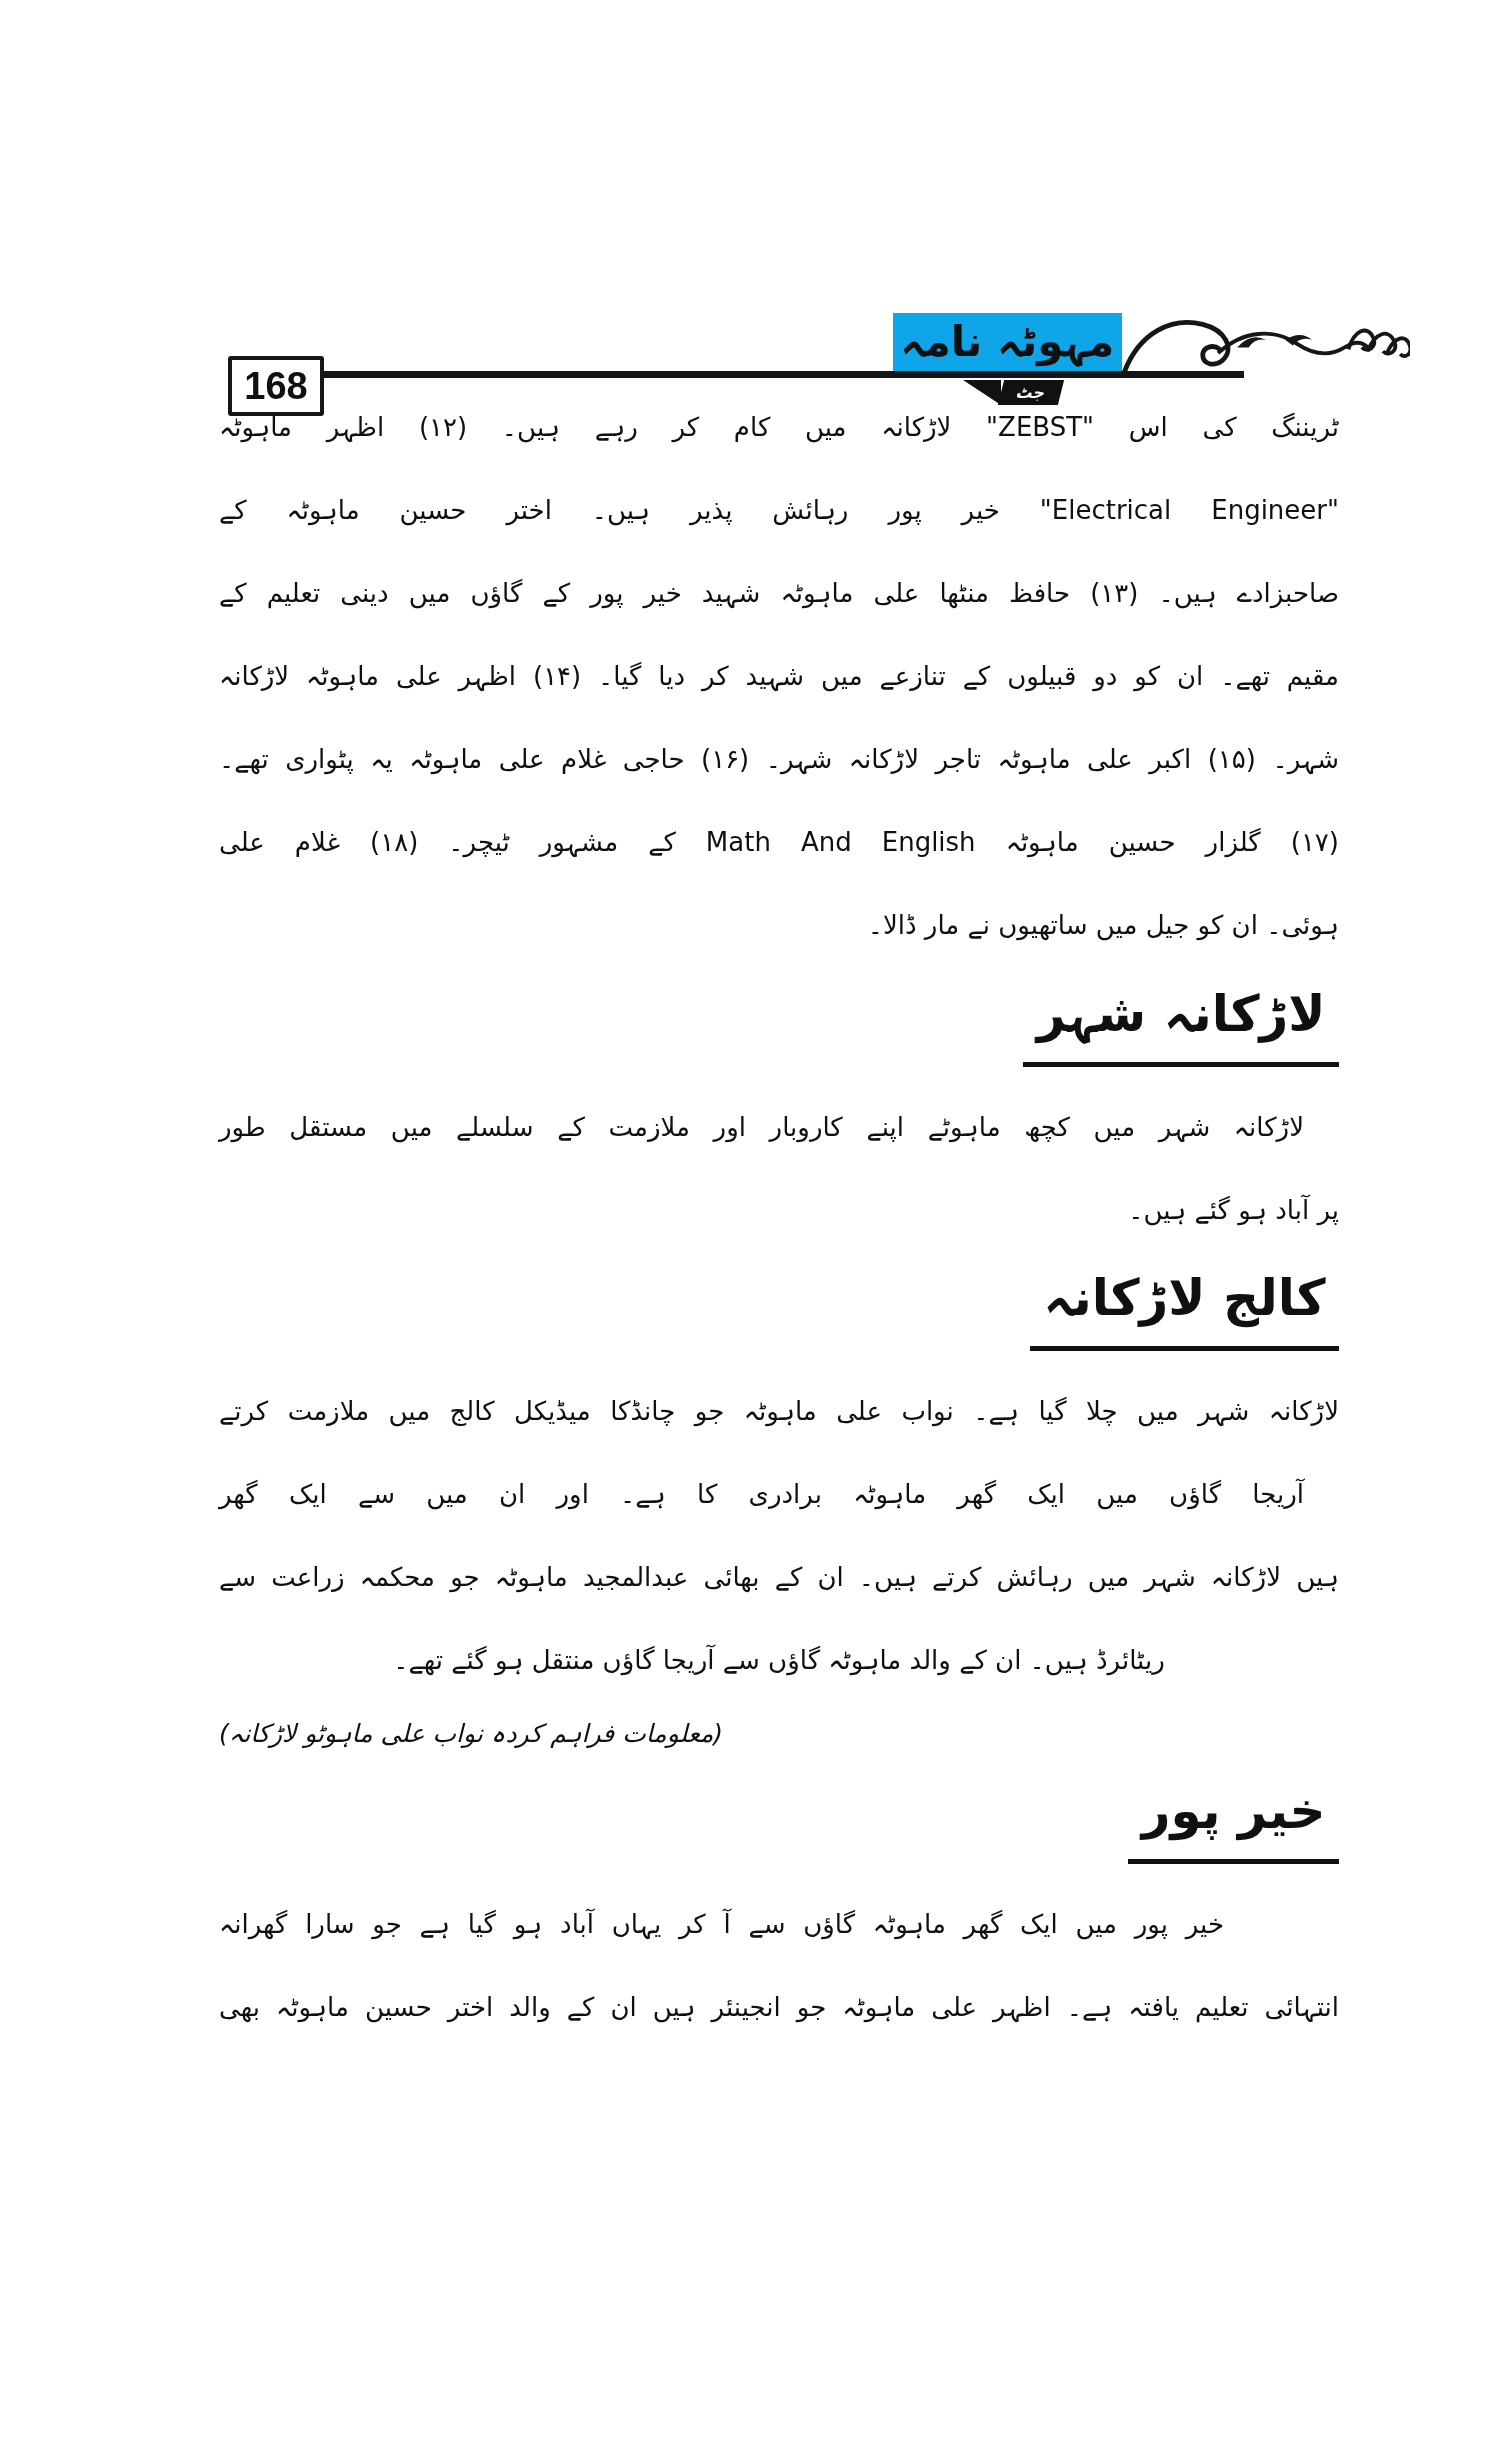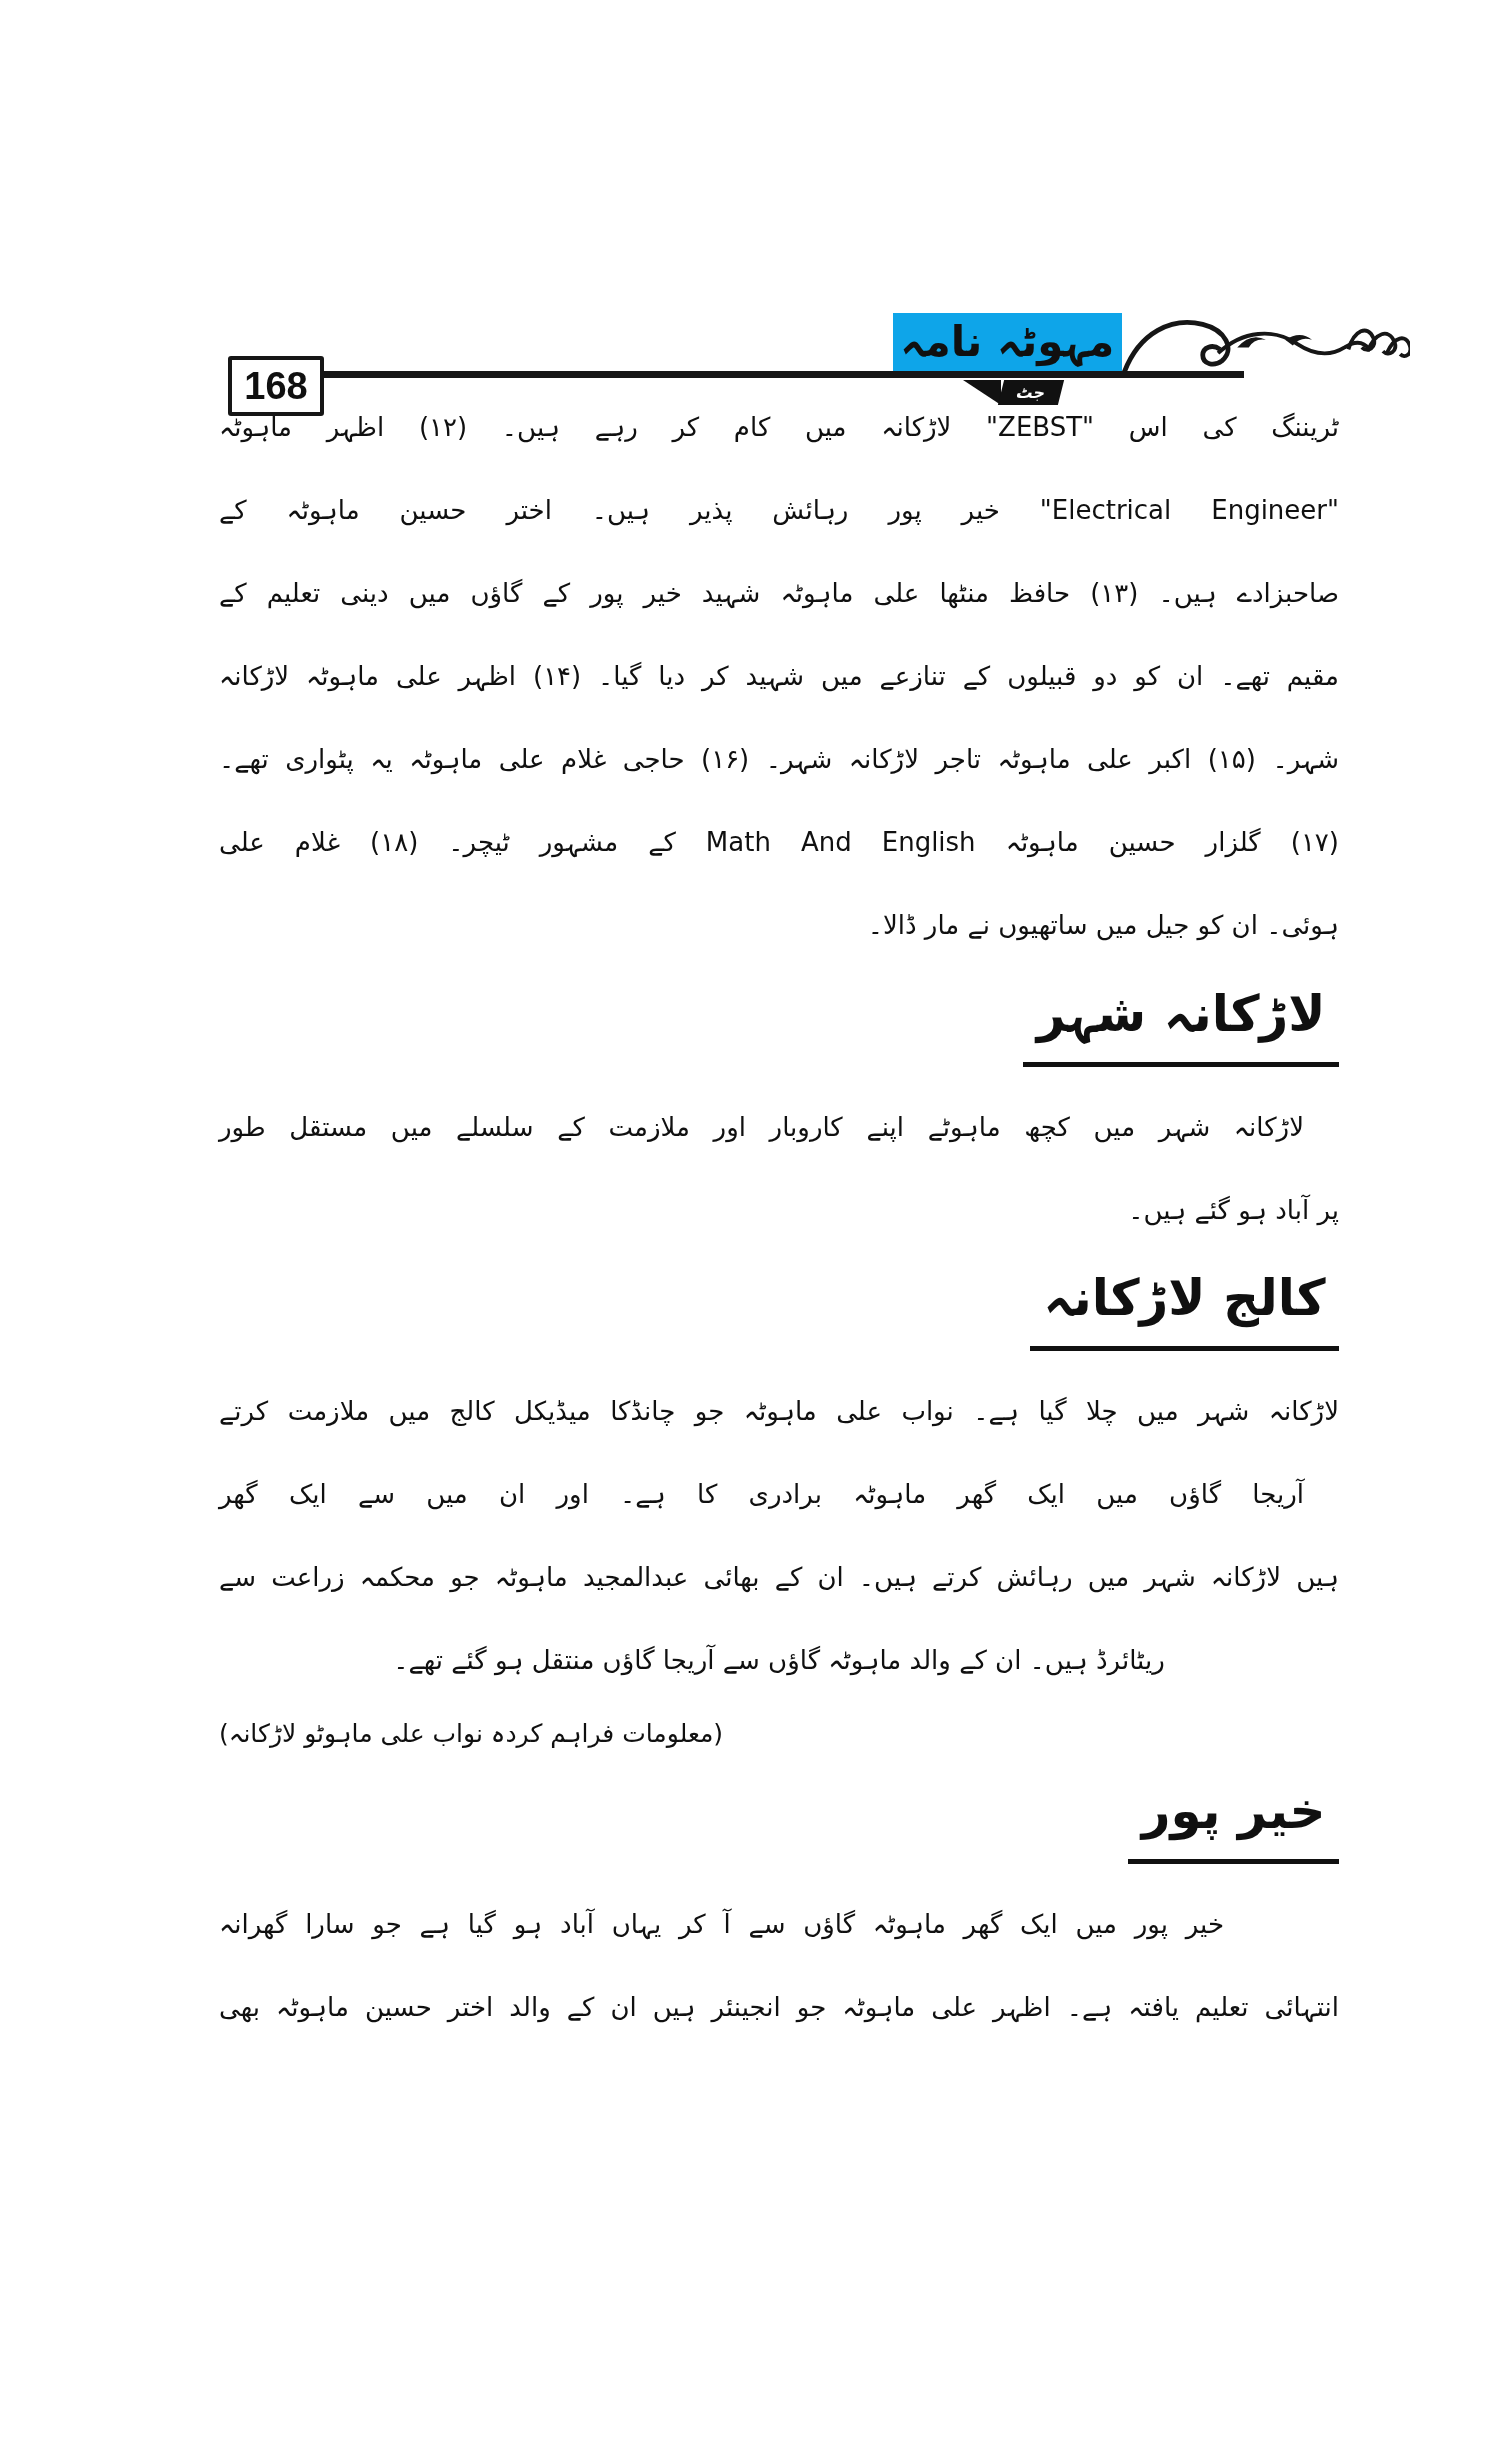--- a/index.html
+++ b/index.html
@@ -41,21 +41,21 @@
   .tl.tc{text-align-last:center;}
   .ind-sm{text-indent:35px;}
   .ind-lg{text-indent:115px;}
   .heading-wrap{text-align:right;margin:5.8px 0 19px 0;}
   .heading{
     display:inline-block;font-size:50px;font-weight:bold;line-height:83px;
     padding:0 13.4px 5.8px 13.4px;border-bottom:5.8px solid #111;
   }
   .credit{
     height:60px;line-height:60px;font-size:25px;text-align:left;
-    margin-top:1.9px;margin-bottom:5.8px;
+    margin-top:1.9px;margin-bottom:5.8px;font-style:italic;
   }
 </style>
 </head>
 <body>
 
 <div class="page">
 
   <div class="pagenum">168</div>
   <div class="hrule"></div>
   <div class="htitle">مہوٹہ نامہ</div>

